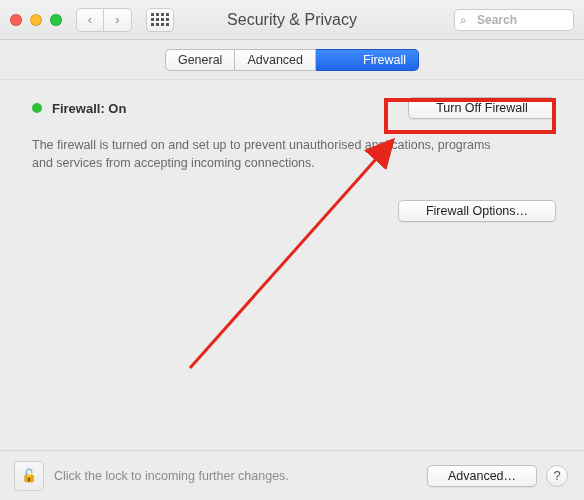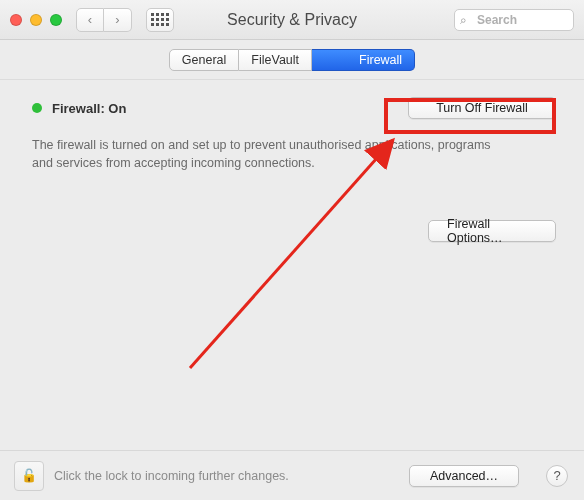--- a/index.html
+++ b/index.html
@@ -107,21 +107,21 @@
   .turnoff-btn{width:148px;}
   .desc{
     font-size:12.5px; color:#6a6a6a; line-height:1.4;
     margin: 18px 4px 0 4px;
     max-width: 480px;
   }
   .options-row{
     display:flex; justify-content:flex-end;
     margin-top:28px; padding-right:0;
   }
-  .options-btn{width:128px;margin-top:20px;}
+  .options-btn{width:158px;}
   
   .red-rect{
     position:absolute;
     border:4px solid #e4261c;
     width:172px; height:36px;
     left:384px; top:18px;
     pointer-events:none;
   }
   .arrow-svg{ position:absolute; left:170px; top:48px; pointer-events:none;}
   
@@ -133,21 +133,21 @@
     padding:0 16px 0 14px;
   }
   .lock-box{
     width:30px;height:30px; margin-right:10px;
     display:flex;align-items:center;justify-content:center;
     border:1px solid #d0d0d0; border-radius:4px;
     background:linear-gradient(#f7f7f7,#ececec);
     color:#8a8a8a;
   }
   .footer-text{color:#8c8c8c;font-size:12.5px;}
-  .footer-right{margin-left:auto; display:flex; gap:27px; align-items:center;}
+  .footer-right{margin-left:auto; display:flex; gap:9px; align-items:center;}
   .adv-btn{padding:0 18px;}
   .help-btn{
     width:22px;height:22px;border-radius:50%;
     border:1px solid #c7c7c7;
     background:linear-gradient(#fff,#efefef);
     display:flex;align-items:center;justify-content:center;
     font-size:13px;color:#555;
   }
   .apps-grid{display:grid;grid-template-columns:repeat(4,3px);grid-template-rows:repeat(3,3px);gap:2px;}
   .apps-grid span{width:3px;height:3px;background:#555;}
@@ -188,21 +188,21 @@
   <div class="win-title">Security &amp; Privacy</div>
   <div class="search-wrap">
     <span class="search-icon">⌕</span>
     <input class="search-input" placeholder="Search" style="">
   </div>
 </div>
 
 <div class="tab-strip">
   <div class="seg">
     <div class="seg-item">General</div>
-    <div class="seg-item">FileVault</div>
+    <div class="seg-item">Advanced</div>
     <div class="seg-item active">Firewall</div>
   </div>
 </div>
 
 <div class="content">
   <div class="status-row">
     <div class="status-left">
       <div class="status-dot"></div>
       <div class="status-text">Firewall: On</div>
     </div>

